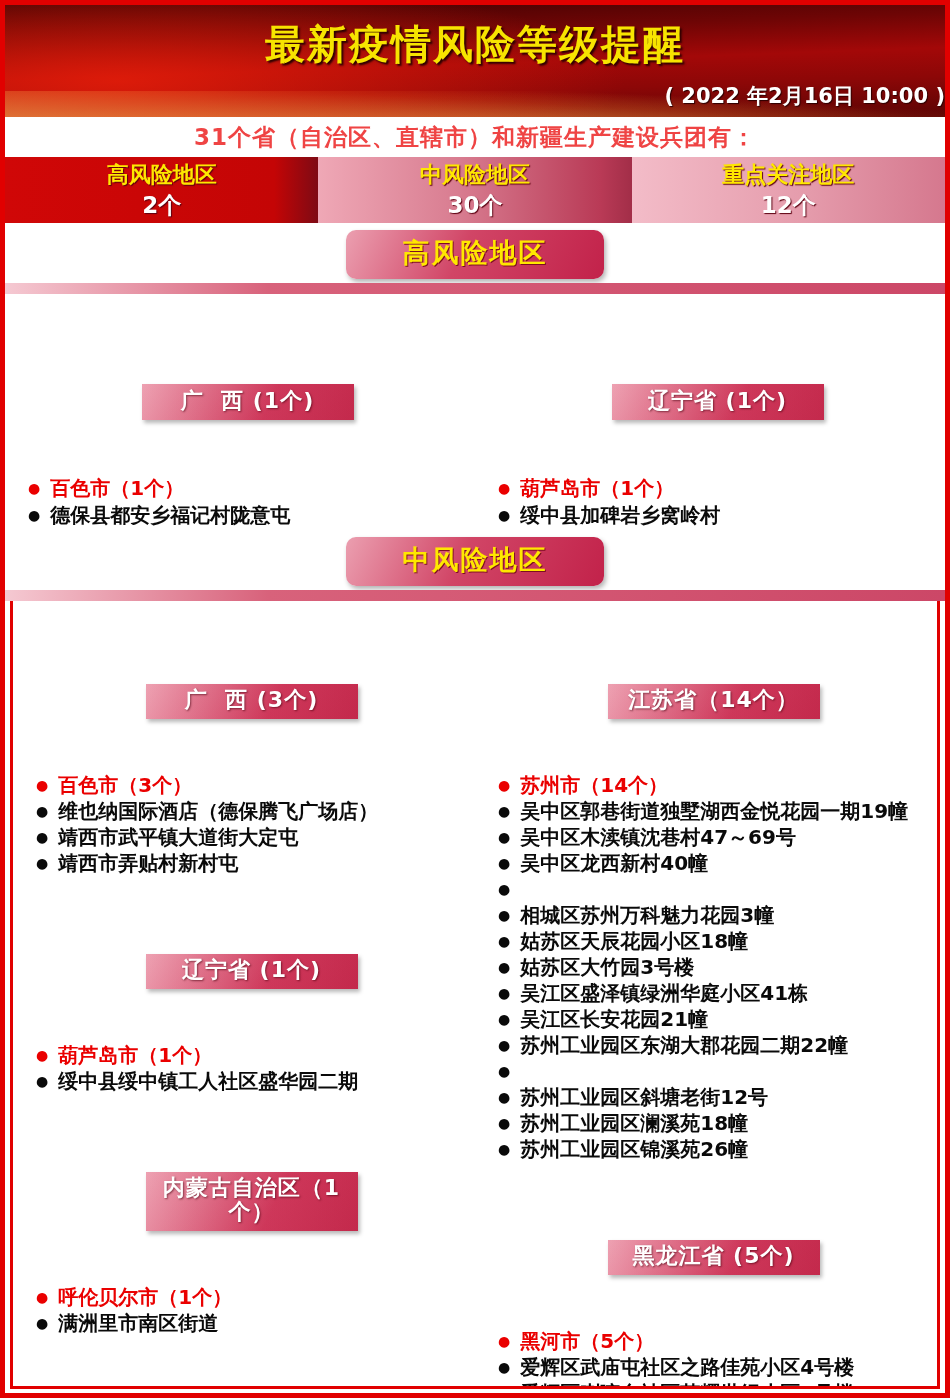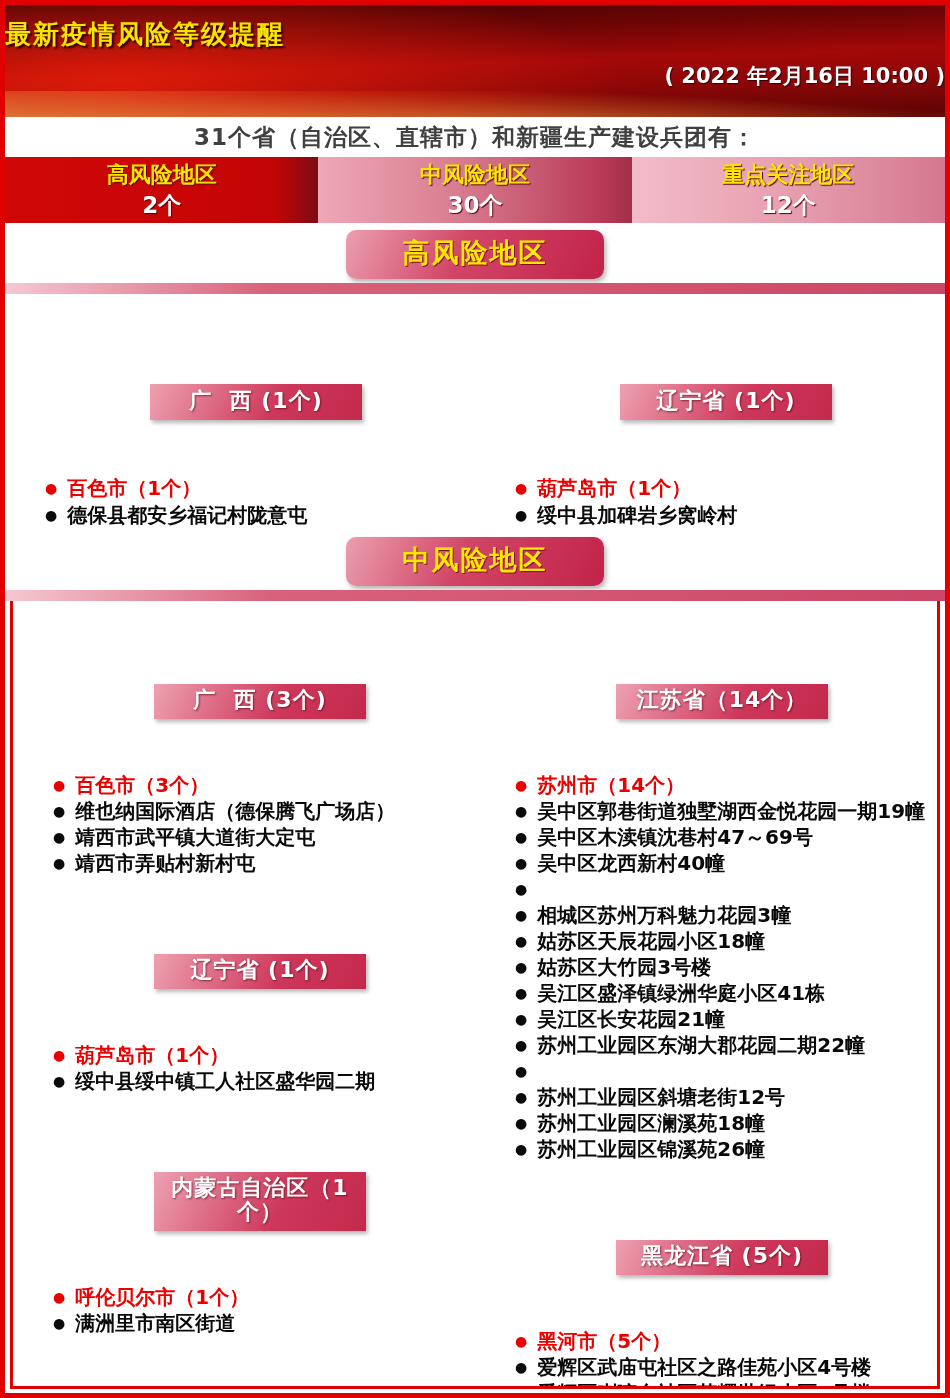--- a/index.html
+++ b/index.html
@@ -16,32 +16,32 @@
     background:
       radial-gradient(90% 160% at 12% 68%, rgba(230,30,10,.85), rgba(230,30,10,0) 60%),
       radial-gradient(120% 90% at 50% 118%, rgba(255,150,60,.55), rgba(255,150,60,0) 45%),
       linear-gradient(178deg, #3f0202 0%, #6e0505 28%, #a30808 52%, #8c0707 72%, #5a0404 100%);
   }
   .header::after{
     content:""; position:absolute; left:0; right:0; bottom:0; height:26px;
     background:linear-gradient(3deg, rgba(255,190,90,.55), rgba(255,120,40,.15) 55%, transparent 75%);
   }
   .header-title {
-    text-align:left; padding-top:12px; font-size:26px; font-weight:bold; letter-spacing:2px;
+    text-align:center; padding-top:12px; font-size:40px; font-weight:bold; letter-spacing:2px;
     color:#f7e400; text-shadow:2px 2px 2px #2d0000;
   }
   .header-date {
     text-align:right; margin-top:10px; font-size:21px; font-weight:bold; color:#ffffff;
     text-shadow:1px 1px 1px #2d0000; position:relative; z-index:2;
   }
 
   
   .intro {
     height:40px; flex:0 0 40px; display:flex; align-items:center; justify-content:center;
-    background:#fff; color:#404040; font-size:23px; font-weight:600; letter-spacing:1px;
+    background:#fff; color:#ef4444; font-size:23px; font-weight:600; letter-spacing:1px;
   }
 
   
   .bands { height:66px; flex:0 0 66px; display:flex; }
   .band { flex:1; display:flex; flex-direction:column; align-items:center; justify-content:center; }
   .band-high  { background:linear-gradient(90deg,#d00707 0%,#c40505 86%,#7e0a14 100%); }
   .band-mid   { background:linear-gradient(90deg,#efa8b6 0%,#d87c90 45%,#b93a56 90%,#a22e48 100%); }
   .band-watch { background:linear-gradient(90deg,#f3bcc8 0%,#e59cac 55%,#d5788e 100%); }
   .band-label { font-size:22px; font-weight:bold; color:#ffe800; text-shadow:1px 1px 1px #5c0010; }
   .band-count { font-size:23px; font-weight:bold; color:#ffffff; text-shadow:1px 1px 1px #5c0010; }
@@ -51,21 +51,21 @@
     width:258px; margin:7px auto 4px; padding:5px 0 8px; border-radius:10px;
     background:linear-gradient(115deg,#eb9fb0 0%,#d14566 45%,#c2224a 100%);
     color:#ffe800; font-size:27px; font-weight:bold; text-align:center; letter-spacing:2px;
     text-shadow:1px 1px 0 #7d0d22; box-shadow:2px 3px 5px rgba(0,0,0,.3);
   }
   .hr-bar { height:11px; background:linear-gradient(90deg,#f5c9d2 0%,#d8627b 28%,#cc4767 100%); }
   .hr-bar.tight { margin:4px 0 6px; }
 
   
   .cols { display:flex; }
-  .col { flex:1; padding:0 8px 0 40px; }
+  .col { flex:1; padding:0 8px 0 23px; }
   .row { display:flex; align-items:flex-start; margin:2px 0; font-size:20px; line-height:25px; font-weight:bold; color:#0a0a0a; white-space:pre-wrap; }
   .row .bullet { font-size:14px; line-height:25px; margin-right:10px; color:#0a0a0a; }
   .row.city, .row.city .bullet { color:#ea0000; }
   .row.banner { display:block; margin:7px 0 6px; }
   .row.banner .txt {
     display:block; width:212px; margin:0 auto; padding:4px 0 7px; text-align:center;
     background:linear-gradient(115deg,#f0abba 0%,#d8587410 0) , linear-gradient(115deg,#efa6b6 0%,#cd3558 60%,#c22649 100%);
     color:#fff; font-size:22px; letter-spacing:1px; text-shadow:1px 1px 2px rgba(70,0,15,.6);
     box-shadow:2px 3px 4px rgba(0,0,0,.28);
   }

